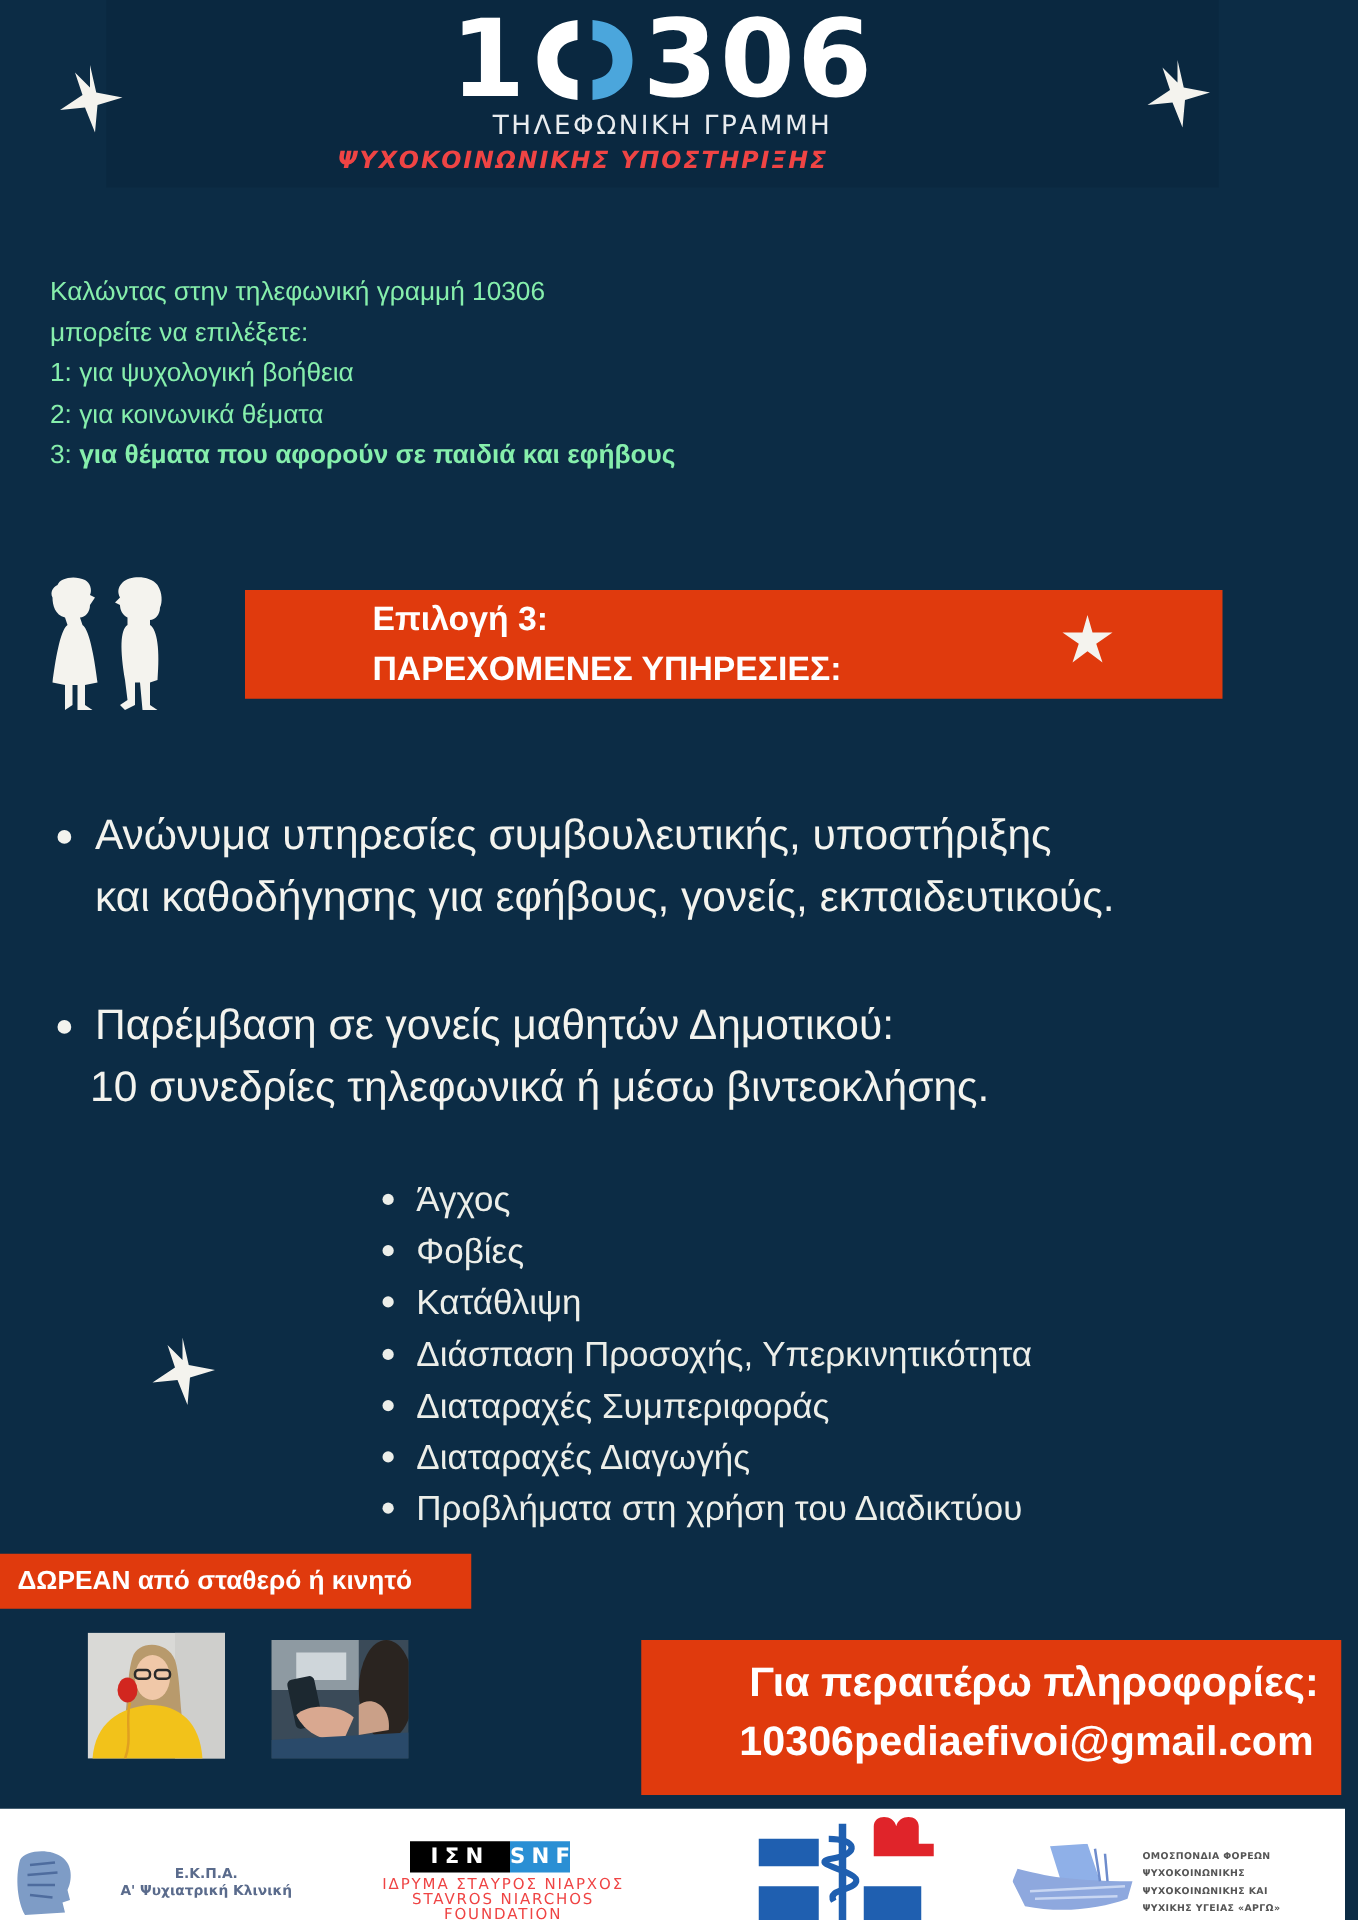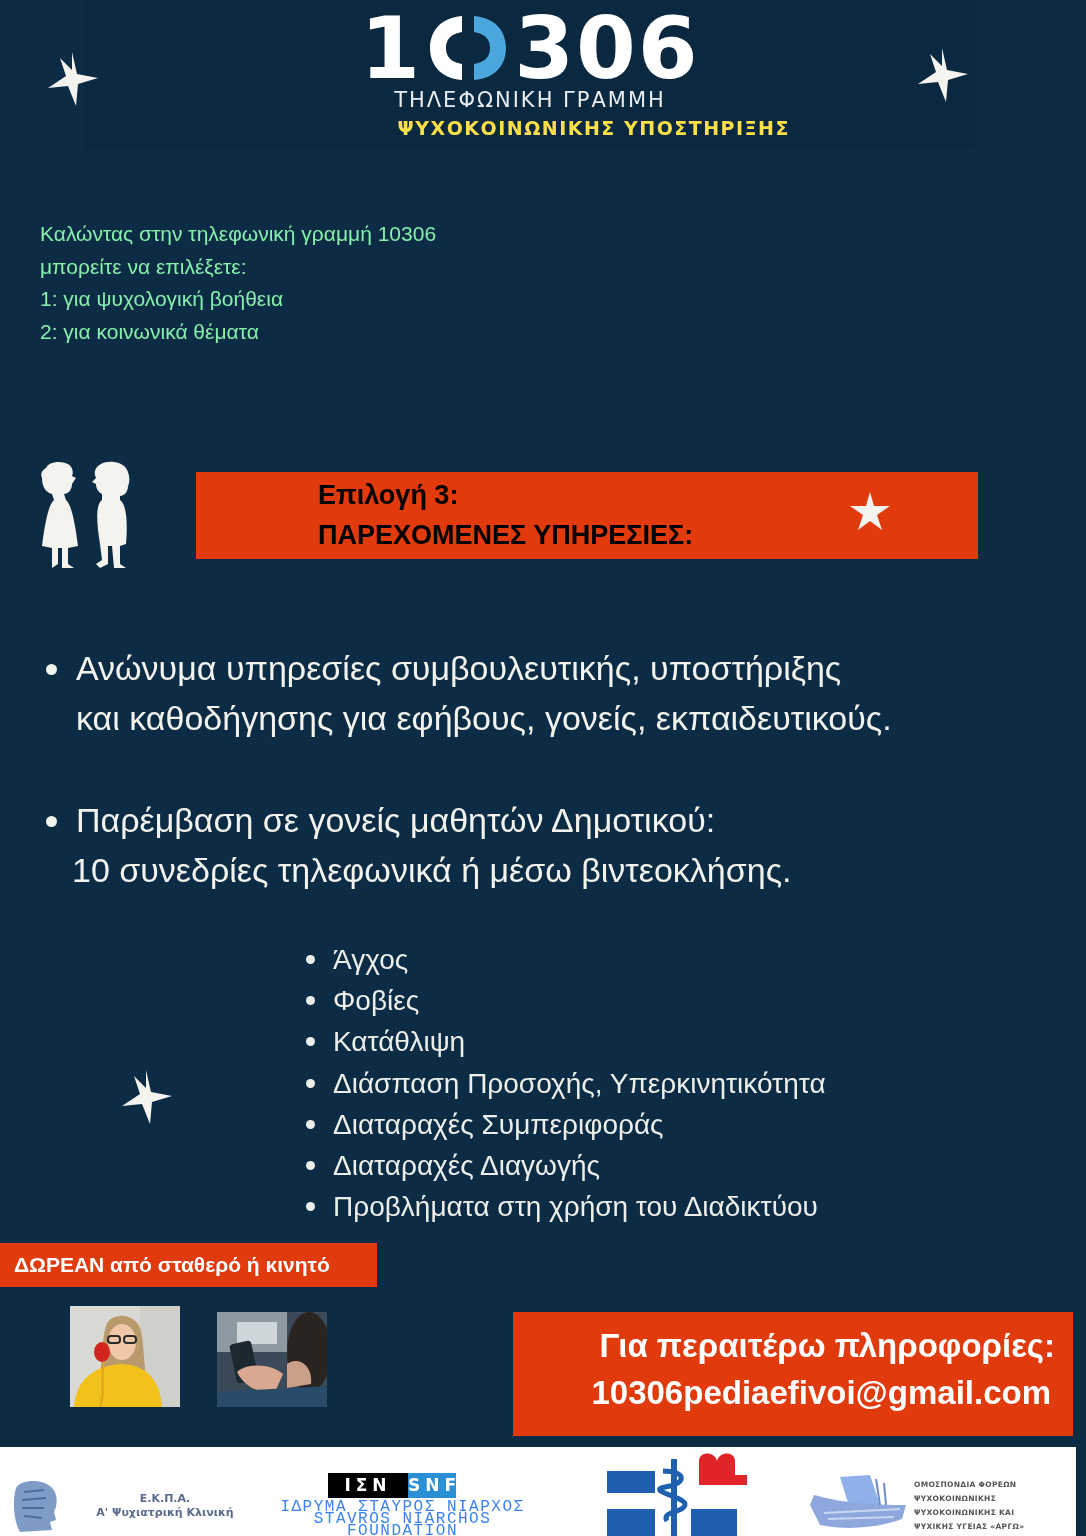--- a/index.html
+++ b/index.html
@@ -22,43 +22,43 @@
     display: flex; align-items: center; justify-content: center;
     font-family: "DejaVu Sans", sans-serif; font-weight: bold;
     font-size: 86px; line-height: 80px; letter-spacing: 2px; color: #ffffff;
   }
   .logo-number .handset { display: inline-flex; align-items: center; margin: 0 2px; }
   .logo-sub1 {
     left: 270px; top: 88px; width: 520px; text-align: center;
     font-size: 21px; letter-spacing: 2px; color: #e8ecef;
   }
   .logo-sub2 {
-    left: 270px; top: 117px; width: 520px; text-align: right;
-    font-size: 19px; font-weight: bold; letter-spacing: 1.5px; color: #fde047;
+    left: 270px; top: 117px; width: 520px; text-align: left;
+    font-size: 19px; font-weight: bold; letter-spacing: 1.5px; color: #ef4444; font-style: italic;
   }
 
   .star { fill: #f4f3ee; }
 
   
   .intro {
     left: 40px; top: 218px; width: 700px;
     font-size: 21px; line-height: 32.5px; color: #86efac;
     font-family: "Liberation Sans", sans-serif;
   }
   .intro .bold { font-weight: bold; }
 
   
   .option-banner {
     left: 196px; top: 472px; width: 782px; height: 87px;
     background: #e03a0d;
   }
   .option-banner .t1, .option-banner .t2 {
-    position: absolute; left: 122px;
-    font-family: "Liberation Sans", sans-serif;
-    font-weight: bold; font-size: 27px; color: #000000;
+    position: absolute; left: 102px;
+    font-family: "Liberation Sans", sans-serif;
+    font-weight: bold; font-size: 27px; color: #ffffff;
   }
   .option-banner .t1 { top: 8px; }
   .option-banner .t2 { top: 48px; }
 
   
   .services {
     left: 44px; top: 643px; width: 1020px;
     font-family: "Liberation Sans", sans-serif;
     font-size: 34px; line-height: 50px; color: #f3f3ee;
   }
@@ -112,21 +112,21 @@
     font-size: 11px; line-height: 14px; color: #5a6b8c; font-weight: bold;
   }
   .snf-box {
     left: 328px; top: 1473px; width: 148px; height: 25px;
     display: flex;
   }
   .snf-box .l { background: #000000; width: 80px; color: #fff; font-size: 17px; font-weight: bold; letter-spacing: 5px; text-align: center; line-height: 25px; }
   .snf-box .r { background: #2a8fd4; width: 48px; color: #fff; font-size: 17px; font-weight: bold; letter-spacing: 5px; text-align: center; line-height: 25px; }
   .snf-text {
     left: 280px; top: 1501px; width: 245px; text-align: center;
-    font-size: 16px; line-height: 12px; letter-spacing: 1.5px; color: #3b82f6; font-family: Liberation Mono, monospace;
+    font-size: 12px; line-height: 12px; letter-spacing: 1.5px; color: #ef4444;
   }
   .argo-text {
     left: 914px; top: 1478px; width: 150px;
     font-size: 7.5px; line-height: 14px; font-weight: bold; color: #555;
     letter-spacing: 0.3px;
   }
 </style>
 </head>
 <body>
 
@@ -153,20 +153,21 @@
 </svg>
 <svg class="abs" style="left:120px;top:1070px" width="54" height="56" viewBox="0 0 54 56">
   <polygon class="star" points="26,0 31,22 52,26 32,32 30,54 22,34 2,36 20,24 14,6 26,18"></polygon>
 </svg>
 
 <div class="abs intro">
   <div>Καλώντας στην τηλεφωνική γραμμή 10306</div>
   <div>μπορείτε να επιλέξετε:</div>
   <div><span>1: </span><span>για ψυχολογική βοήθεια</span></div>
   <div><span>2: </span><span>για κοινωνικά θέματα</span></div>
+  <div><span>3: </span><span class="bold">για θέματα που αφορούν σε παιδιά και εφήβους</span></div>
 </div>
 
 <svg class="abs" style="left:38px;top:460px" width="94" height="112" viewBox="0 0 94 112">
   <g fill="#f4f3ee">
 
     <path d="M8 8 C10 2 22 0 30 4 C34 6 36 12 34 16 L38 18 L34 24 C34 30 30 34 26 34 L28 40 C34 44 38 70 40 86 L30 88 L30 104 L36 108 L24 108 L24 88 L20 88 L20 104 L14 108 L14 88 L4 86 C6 70 10 44 16 40 L14 34 C6 32 4 24 4 18 C2 14 4 10 8 8 Z"></path>
 
     <path d="M60 6 C66 0 82 0 88 8 C92 14 92 22 90 26 C90 32 86 36 82 36 L82 40 C88 44 90 60 88 84 L82 86 L82 104 L88 108 L76 108 L74 86 L70 86 L70 104 L62 108 L58 104 L64 100 L62 84 C58 60 58 44 64 40 L64 34 C60 32 58 28 58 24 L54 22 L58 18 C56 14 56 10 60 6 Z"></path>
   </g>
 </svg>

